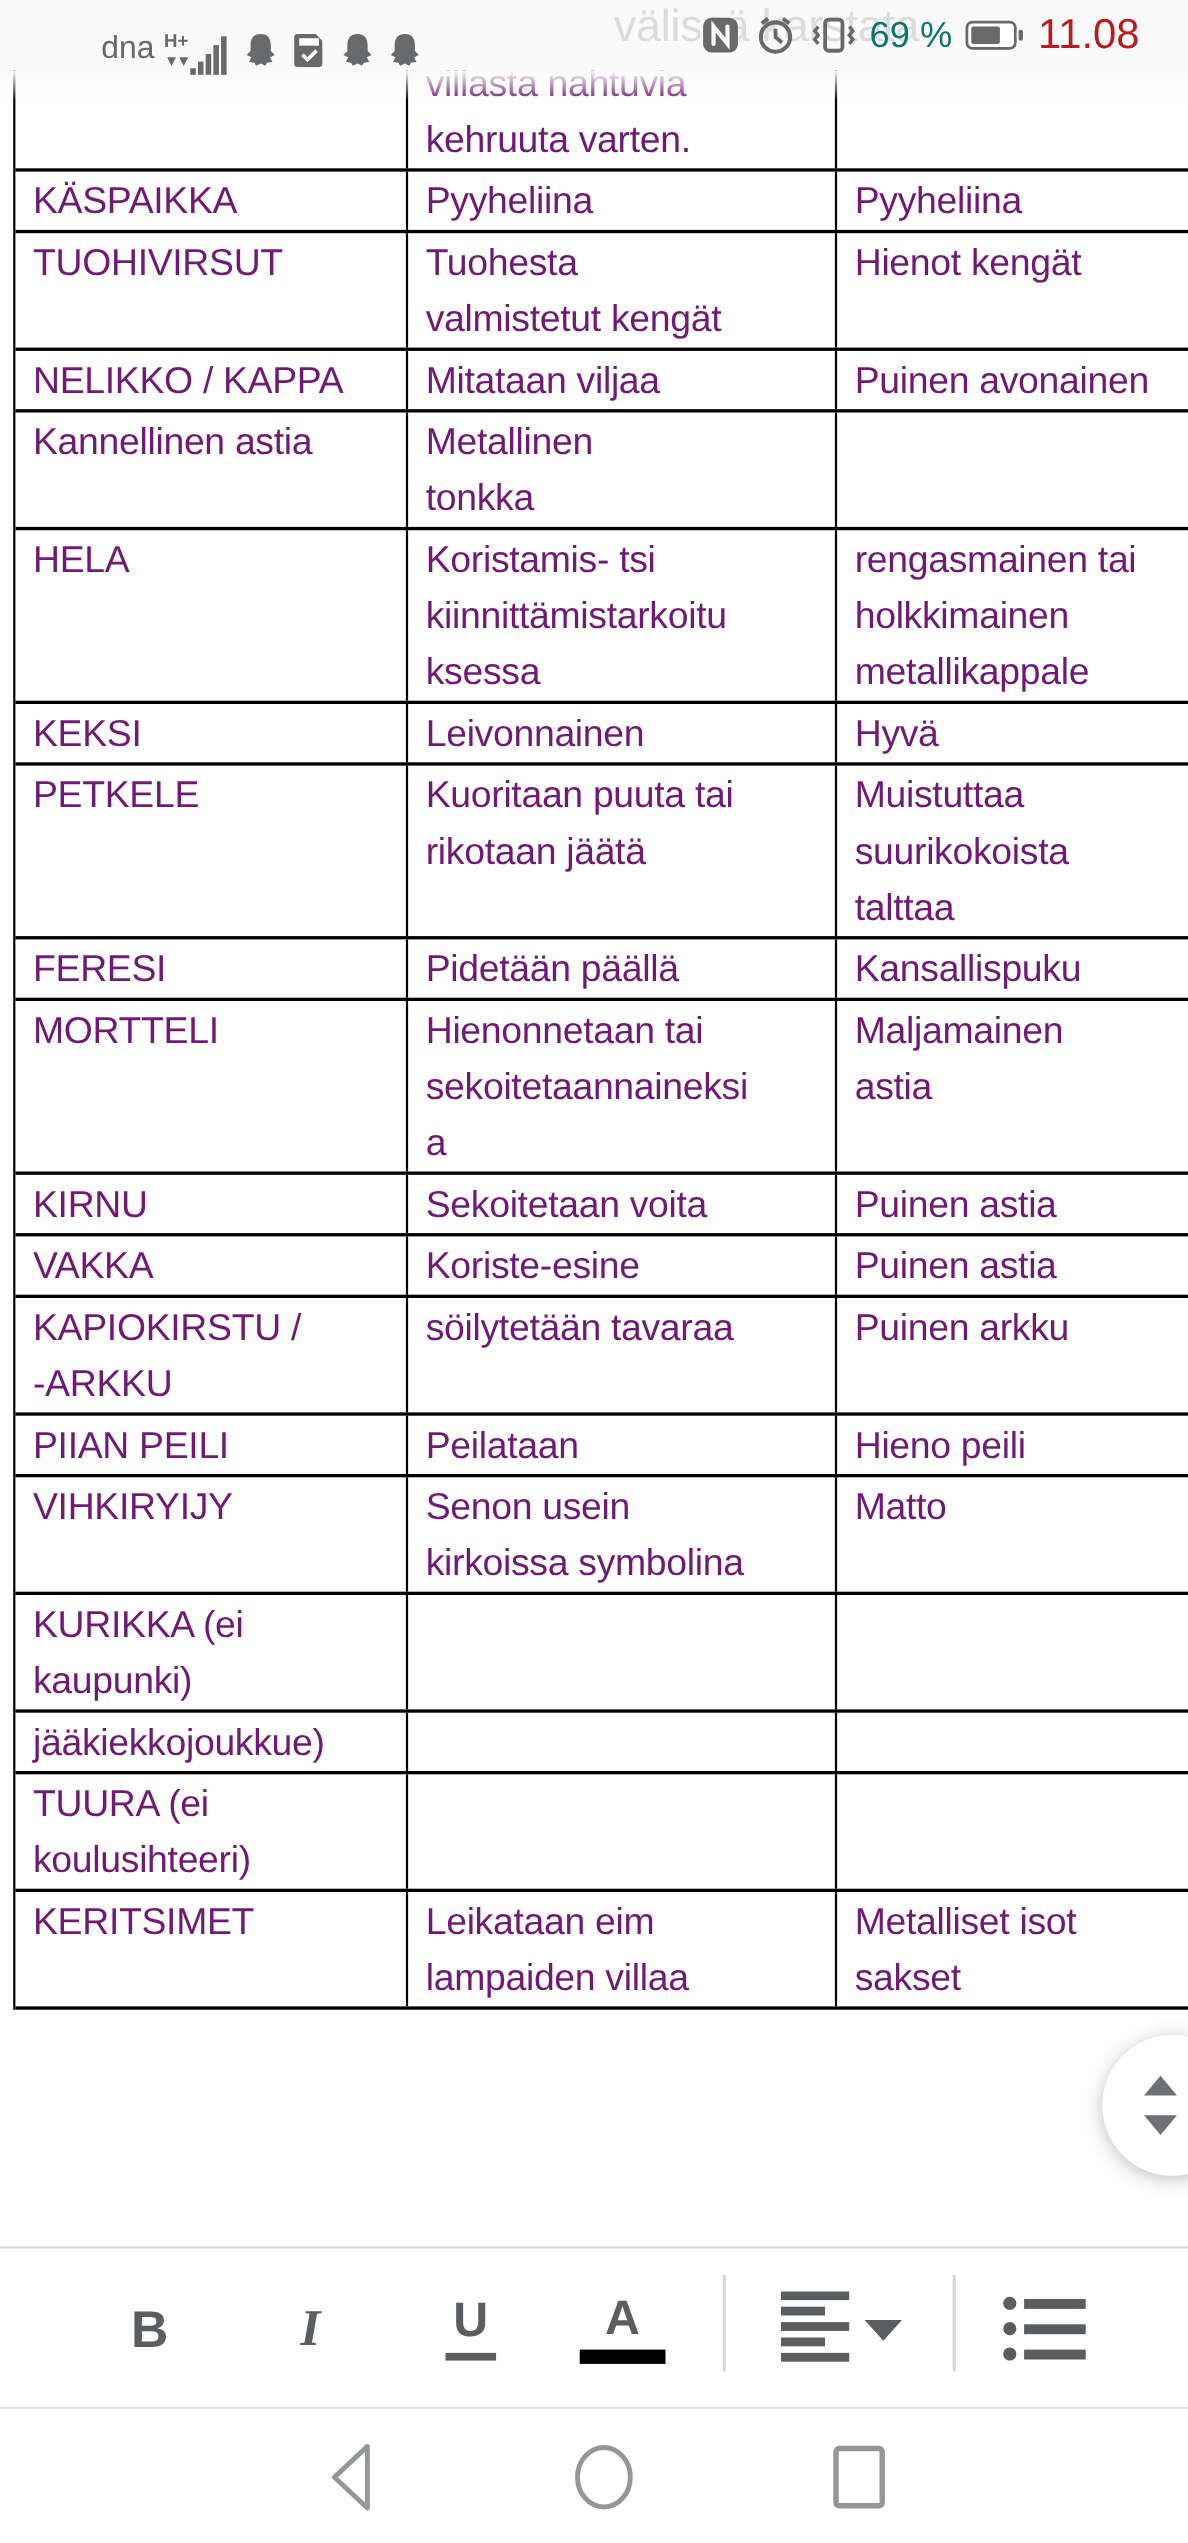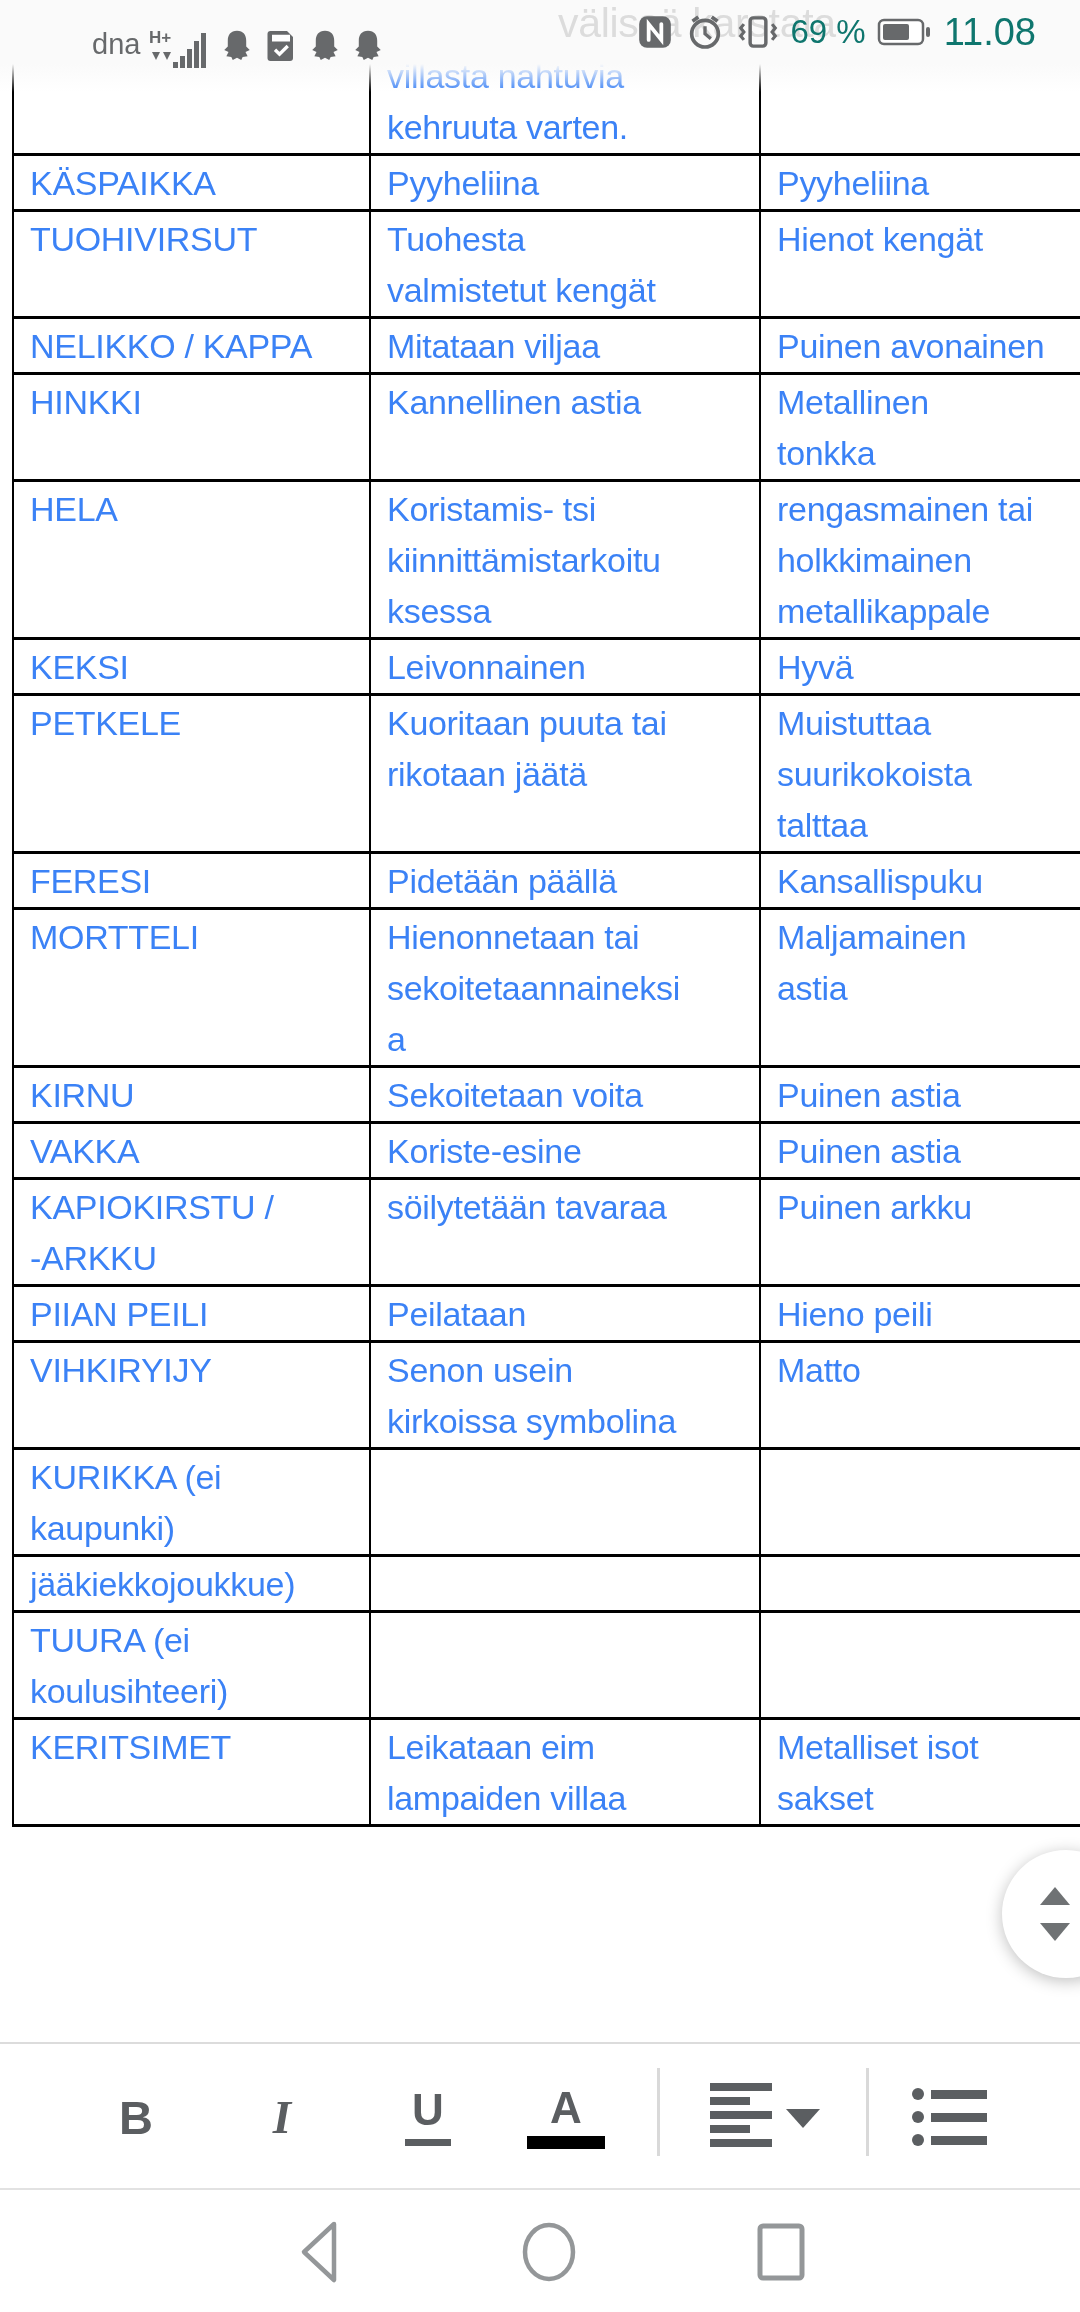--- a/index.html
+++ b/index.html
@@ -4,34 +4,34 @@
 <style>
   html,body{margin:0;padding:0;background:#ffffff;}
   #screen{position:relative;width:1080px;height:2312px;background:#ffffff;overflow:hidden;
           font-family:"Liberation Sans",sans-serif;}
 
   
   #table{position:absolute;left:12px;top:46px;width:1068px;z-index:1;
          border-left:2px solid #000;border-top:3px solid #000;}
   .trow{display:grid;grid-template-columns:357px 390px 1fr;border-bottom:3px solid #000;}
   .tcell{box-sizing:border-box;padding:2px 8px 0 16px;font-size:34px;line-height:51px;
-         color:#3b82f6;letter-spacing:-0.3px;overflow:hidden;white-space:nowrap;}
+         color:#701a75;letter-spacing:-0.3px;overflow:hidden;white-space:nowrap;}
   .tcell:nth-child(1),.tcell:nth-child(2){border-right:2px solid #000;}
 
   
   #statusbar{position:absolute;left:0;top:0;width:1080px;height:64px;background:#fafafa;z-index:20;}
   #topfade{position:absolute;left:0;top:64px;width:1080px;height:28px;z-index:19;
            background:linear-gradient(#fafafa,rgba(250,250,250,0));pointer-events:none;}
   #sb-bgtext{position:absolute;left:558px;top:0px;font-size:41px;color:#dcdcdc;z-index:0;
              letter-spacing:-0.3px;white-space:nowrap;}
   .sb-left{position:absolute;left:92px;top:0;height:64px;display:flex;align-items:flex-start;gap:9px;z-index:2;margin-top:28px;}
   .sb-right{position:absolute;right:44px;top:0;height:64px;display:flex;align-items:center;gap:11px;z-index:2;}
   .sb-carrier{font-size:29px;color:#67696b;}
   .sb-pct{font-size:33px;color:#0f766e;}
-  .sb-time{font-size:38px;color:#0f766e;}
+  .sb-time{font-size:38px;color:#b91c1c;}
 
   
   #scrollwidget{position:absolute;left:1002px;top:1850px;width:128px;height:128px;border-radius:50%;
                 background:#ffffff;box-shadow:0 3px 16px rgba(0,0,0,0.25);z-index:5;}
   #scrollwidget svg{position:absolute;left:36px;top:35px;}
 
   
   #toolbar{position:absolute;left:0;top:2042px;width:1080px;height:146px;background:#ffffff;
            border-top:2px solid #dcdcdc;z-index:10;}
   .tb-item{position:absolute;top:0;height:146px;display:flex;flex-direction:column;
@@ -93,23 +93,20 @@
         </div>
         <div class="tcell">
           <div class="tline">Mitataan viljaa</div>
         </div>
         <div class="tcell">
           <div class="tline">Puinen avonainen</div>
         </div>
       </div>
       <div class="trow">
         <div class="tcell">
-          <div class="tline">HINKKI</div>
-        </div>
-        <div class="tcell">
           <div class="tline">Kannellinen astia</div>
         </div>
         <div class="tcell">
           <div class="tline">Metallinen</div>
           <div class="tline">tonkka</div>
         </div>
       </div>
       <div class="trow">
         <div class="tcell">
           <div class="tline">HELA</div>

